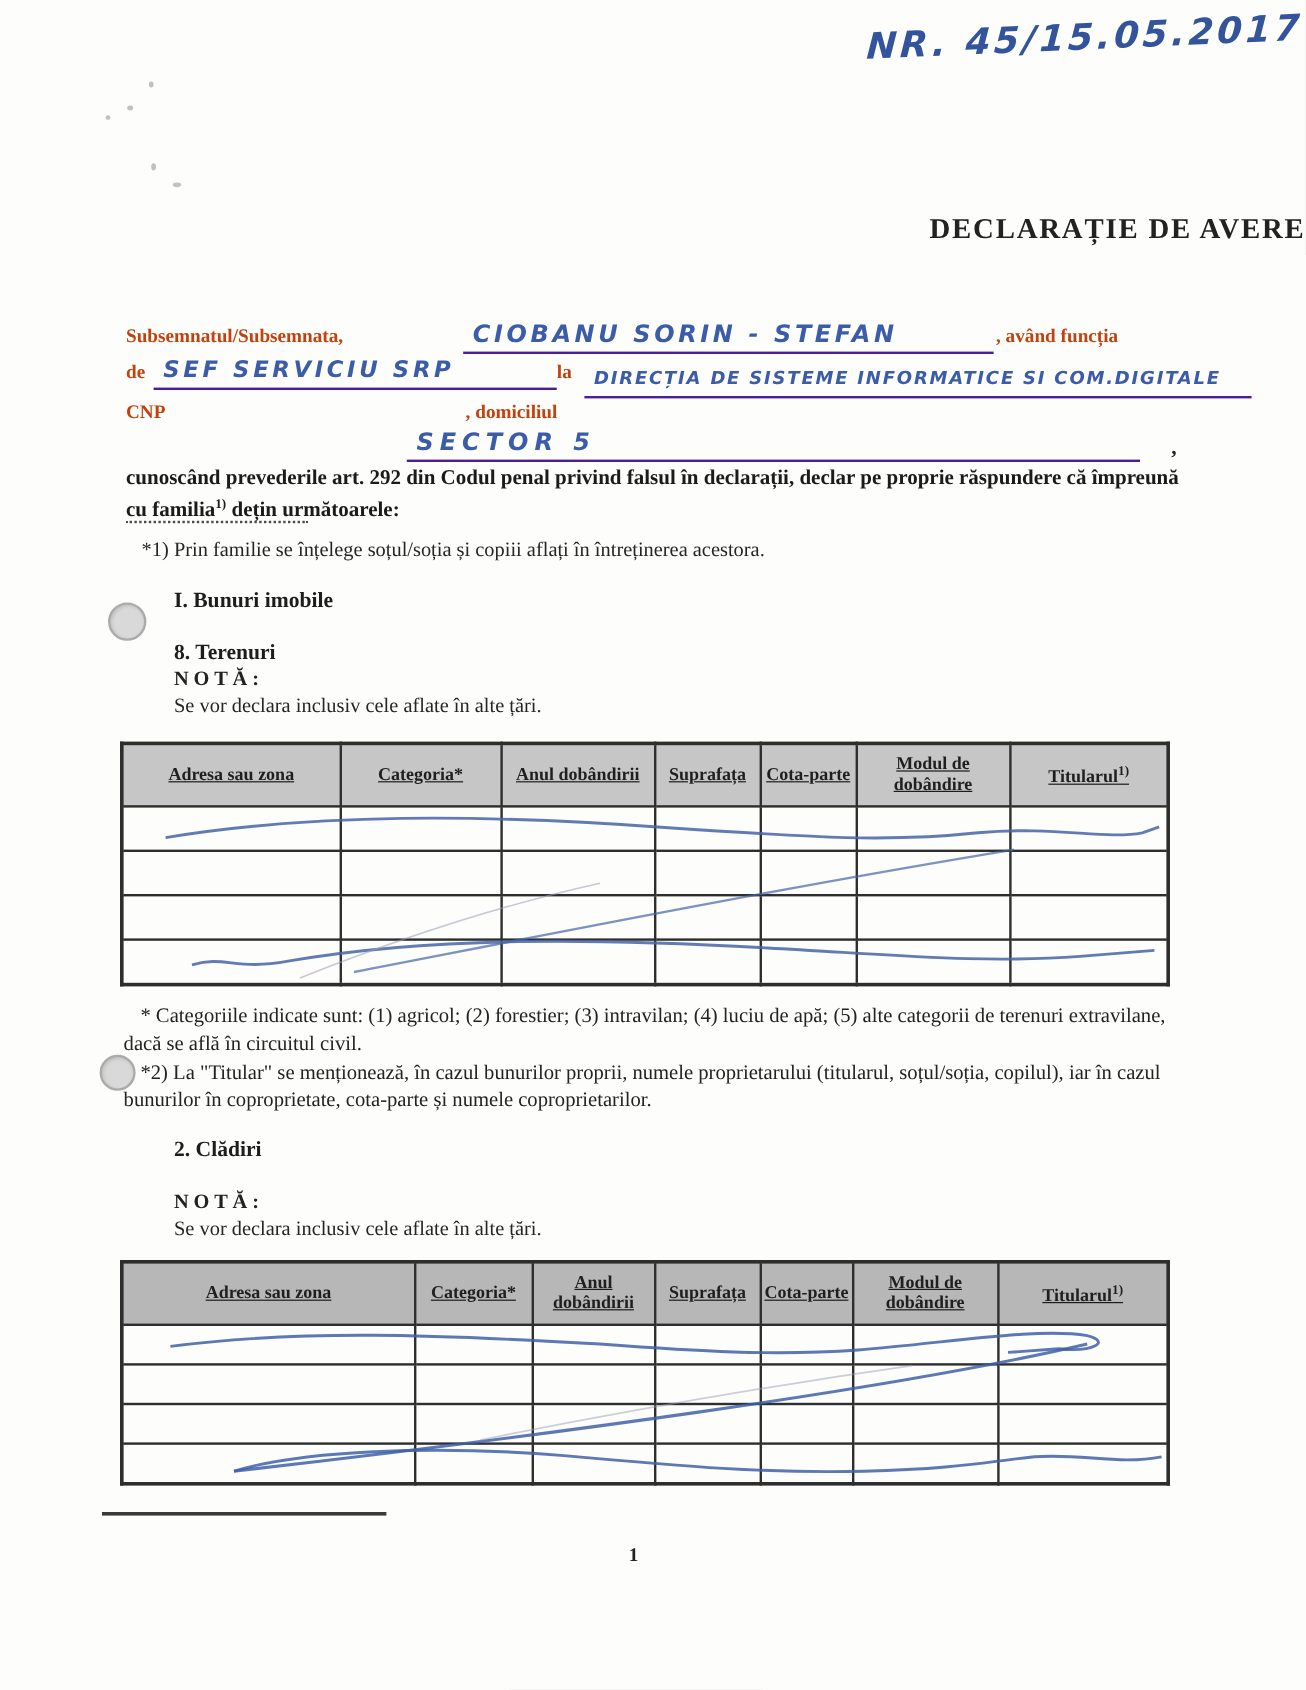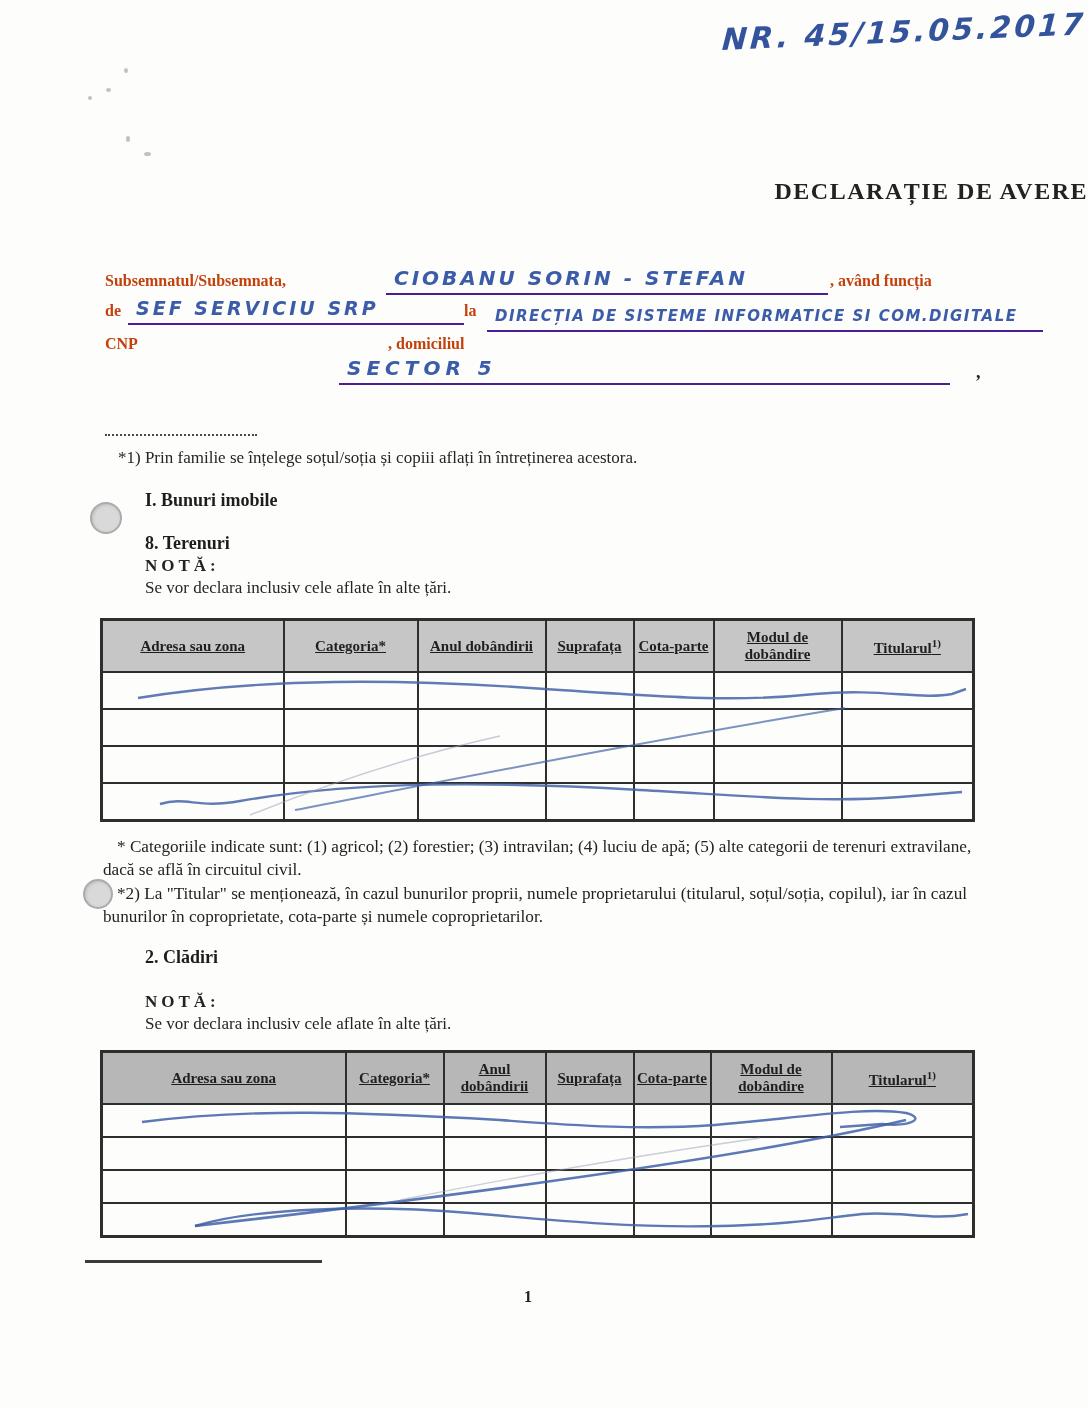--- a/index.html
+++ b/index.html
@@ -82,20 +82,21 @@
     <span class="hw" style="font-size:15px;letter-spacing:1.5px;">DIRECȚIA DE SISTEME INFORMATICE SI COM.DIGITALE</span>
   </div>
 
   <div class="abs print" style="left:105px;top:335px;">CNP</div>
   <div class="abs print" style="left:388px;top:335px;">, domiciliul</div>
   <div class="abs field" style="left:339px;top:356px;width:603px;">
     <span class="hw" style="font-size:20px;letter-spacing:5px;">SECTOR 5</span>
   </div>
   <div class="abs comma" style="left:976px;top:362px;">,</div>
 
+  <div class="abs para" style="left:105px;top:386px;width:882px;"><span>cunoscând prevederile art. 292 din Codul penal privind falsul în declarații, declar pe proprie răspundere că împreună cu familia</span><sup>1)</sup><span> dețin următoarele:</span></div>
 
   <div class="abs dotline" style="left:105px;top:426px;width:152px;height:8px;"></div>
 
   <div class="abs small-note" style="left:118px;top:448px;">*1) Prin familie se înțelege soțul/soția și copiii aflați în întreținerea acestora.</div>
 
   <div class="abs punch" style="left:90px;top:502px;width:28px;height:28px;"></div>
 
   <div class="abs heading" style="left:145px;top:490px;">I. Bunuri imobile</div>
   <div class="abs heading" style="left:145px;top:533px;">8. Terenuri</div>
   <div class="abs nota" style="left:145px;top:556px;">NOTĂ:</div>

